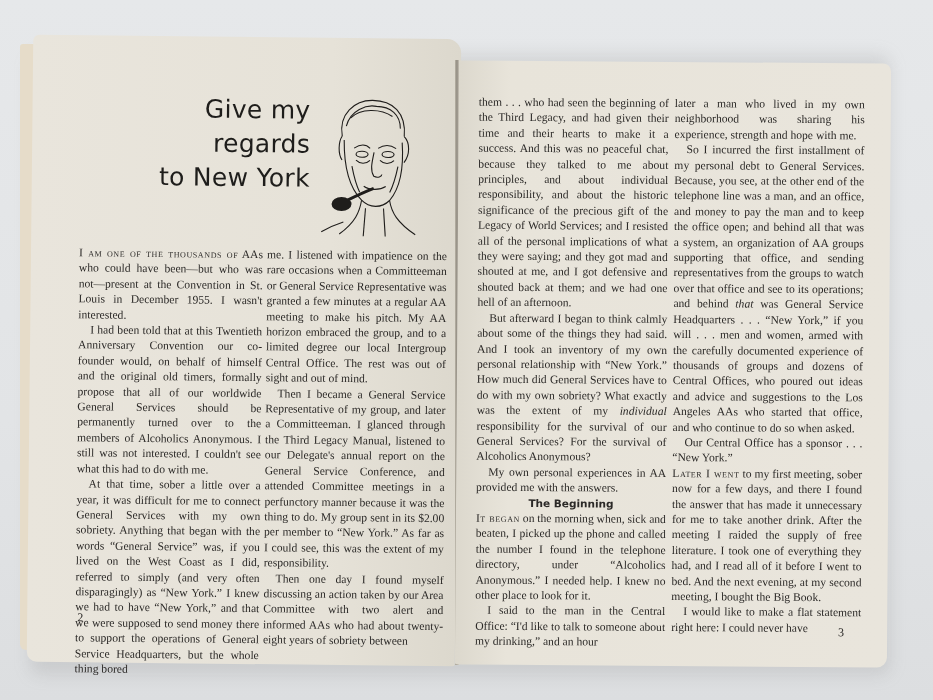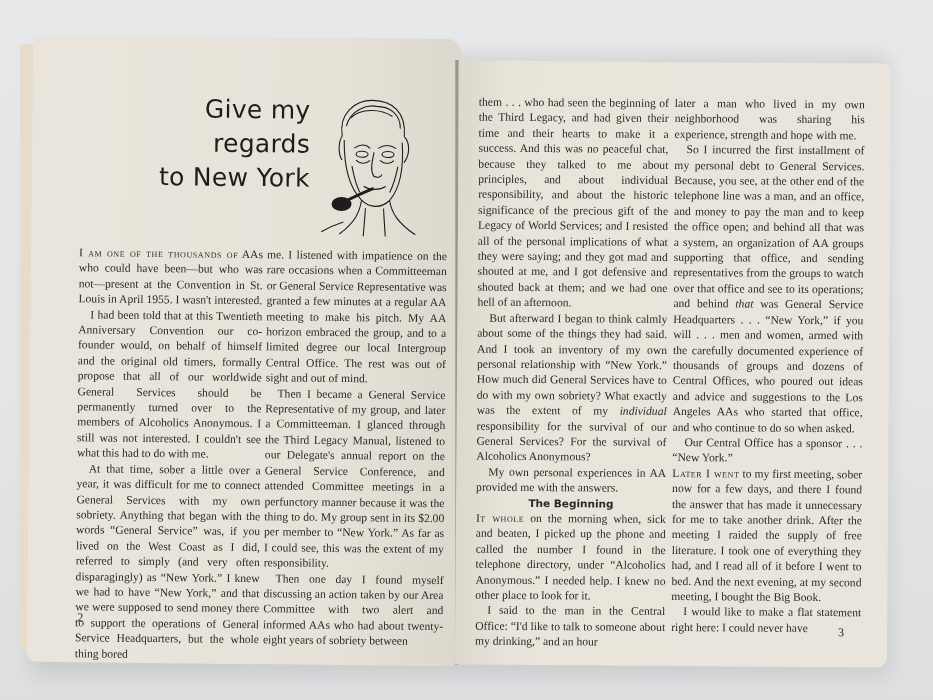--- a/index.html
+++ b/index.html
@@ -88,21 +88,21 @@
         <path d="M70 104 C72 116 78 126 96 138"></path>
       <path d="M46 112 L44 140"></path>
         <path d="M64 112 L66 140"></path>
       <path d="M2 136 C12 130 18 128 24 126"></path>
     </g>
     <path d="M54 92 C44 96 36 100 28 104" stroke="#1f1d1b" stroke-width="3" fill="none"></path>
     <ellipse cx="22" cy="108" rx="10" ry="7" fill="#1f1d1b"></ellipse>
   </svg>
 
   <div class="col" style="left:48px; top:210px; width:184px;">
-    <p class="noindent"><span class="smallcaps">I am one of the thousands of</span><span> AAs who could have been—but who was not—present at the Convention in St. Louis in April 1955. I wasn't interested.</span></p>
+    <p class="noindent"><span class="smallcaps">I am one of the thousands of</span><span> AAs who could have been—but who was not—present at the Convention in St. Louis in December 1955. I wasn't interested.</span></p>
     <p>I had been told that at this Twentieth Anniversary Convention our co-founder would, on behalf of himself and the original old timers, formally propose that all of our worldwide General Services should be permanently turned over to the members of Alcoholics Anonymous. I still was not interested. I couldn't see what this had to do with me.</p>
     <p>At that time, sober a little over a year, it was difficult for me to connect General Services with my own sobriety. Anything that began with the words “General Service” was, if you lived on the West Coast as I did, referred to simply (and very often disparagingly) as “New York.” I knew we had to have “New York,” and that we were supposed to send money there to support the operations of General Service Headquarters, but the whole thing bored</p>
   </div>
 
   <div class="col" style="left:236px; top:210px; width:180px;">
     <p class="noindent">me. I listened with impatience on the rare occasions when a Committeeman or General Service Representative was granted a few minutes at a regular AA meeting to make his pitch. My AA horizon embraced the group, and to a limited degree our local Intergroup Central Office. The rest was out of sight and out of mind.</p>
     <p>Then I became a General Service Representative of my group, and later a Committeeman. I glanced through the Third Legacy Manual, listened to our Delegate's annual report on the General Service Conference, and attended Committee meetings in a perfunctory manner because it was the thing to do. My group sent in its $2.00 per member to “New York.” As far as I could see, this was the extent of my responsibility.</p>
     <p>Then one day I found myself discussing an action taken by our Area Committee with two alert and informed AAs who had about twenty-eight years of sobriety between</p>
   </div>
 
@@ -110,21 +110,21 @@
 </div>
 
 <div class="gutter"></div>
 
 <div class="page page-right">
   <div class="col" style="left:20px; top:34px; width:190px;">
     <p class="noindent">them . . . who had seen the beginning of the Third Legacy, and had given their time and their hearts to make it a success. And this was no peaceful chat, because they talked to me about principles, and about individual responsibility, and about the historic significance of the precious gift of the Legacy of World Services; and I resisted all of the personal implications of what they were saying; and they got mad and shouted at me, and I got defensive and shouted back at them; and we had one hell of an afternoon.</p>
     <p><span>But afterward I began to think calmly about some of the things they had said. And I took an inventory of my own personal relationship with “New York.” How much did General Services have to do with my own sobriety? What exactly was the extent of my </span><em>individual</em><span> responsibility for the survival of our General Services? For the survival of Alcoholics Anonymous?</span></p>
     <p>My own personal experiences in AA provided me with the answers.</p>
     <p class="subhead">The Beginning</p>
-    <p class="noindent"><span class="smallcaps">It whole</span><span> on the morning when, sick and beaten, I picked up the phone and called the number I found in the telephone directory, under “Alcoholics Anonymous.” I needed help. I knew no other place to look for it.</span></p>
+    <p class="noindent"><span class="smallcaps">It began</span><span> on the morning when, sick and beaten, I picked up the phone and called the number I found in the telephone directory, under “Alcoholics Anonymous.” I needed help. I knew no other place to look for it.</span></p>
     <p>I said to the man in the Central Office: “I'd like to talk to someone about my drinking,” and an hour</p>
   </div>
 
   <div class="col" style="left:216px; top:34px; width:190px;">
     <p class="noindent">later a man who lived in my own neighborhood was sharing his experience, strength and hope with me.</p>
     <p><span>So I incurred the first installment of my personal debt to General Services. Because, you see, at the other end of the telephone line was a man, and an office, and money to pay the man and to keep the office open; and behind all that was a system, an organization of AA groups supporting that office, and sending representatives from the groups to watch over that office and see to its operations; and behind </span><em>that</em><span> was General Service Headquarters . . . “New York,” if you will . . . men and women, armed with the carefully documented experience of thousands of groups and dozens of Central Offices, who poured out ideas and advice and suggestions to the Los Angeles AAs who started that office, and who continue to do so when asked.</span></p>
     <p>Our Central Office has a sponsor . . . “New York.”</p>
     <p class="noindent"><span class="smallcaps">Later I went</span><span> to my first meeting, sober now for a few days, and there I found the answer that has made it unnecessary for me to take another drink. After the meeting I raided the supply of free literature. I took one of everything they had, and I read all of it before I went to bed. And the next evening, at my second meeting, I bought the Big Book.</span></p>
     <p>I would like to make a flat statement right here: I could never have</p>
   </div>

